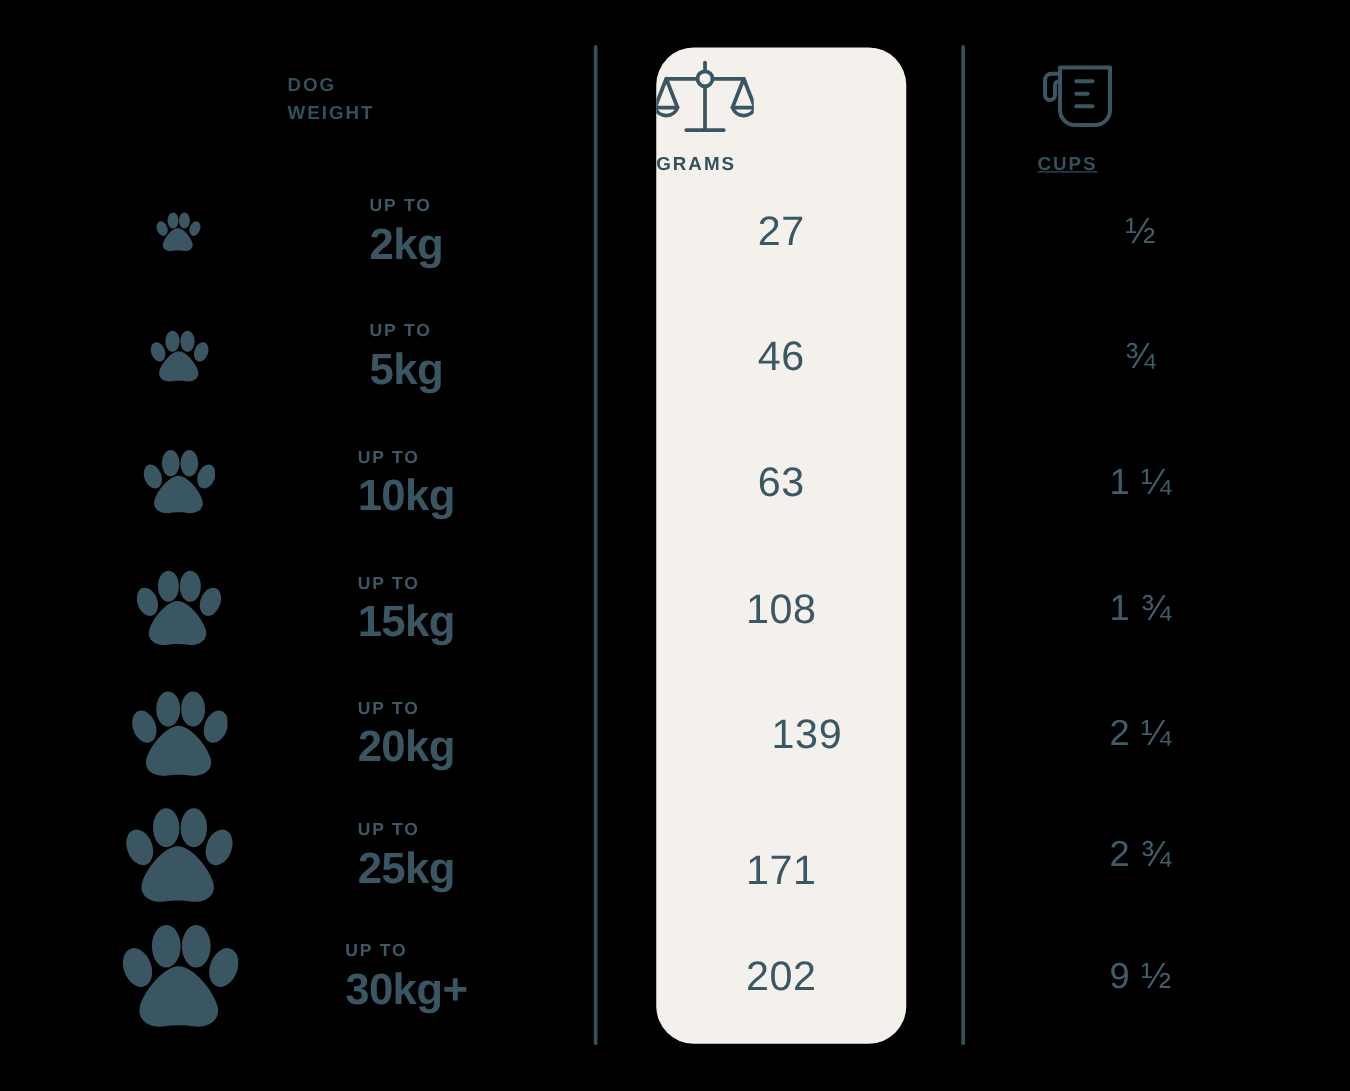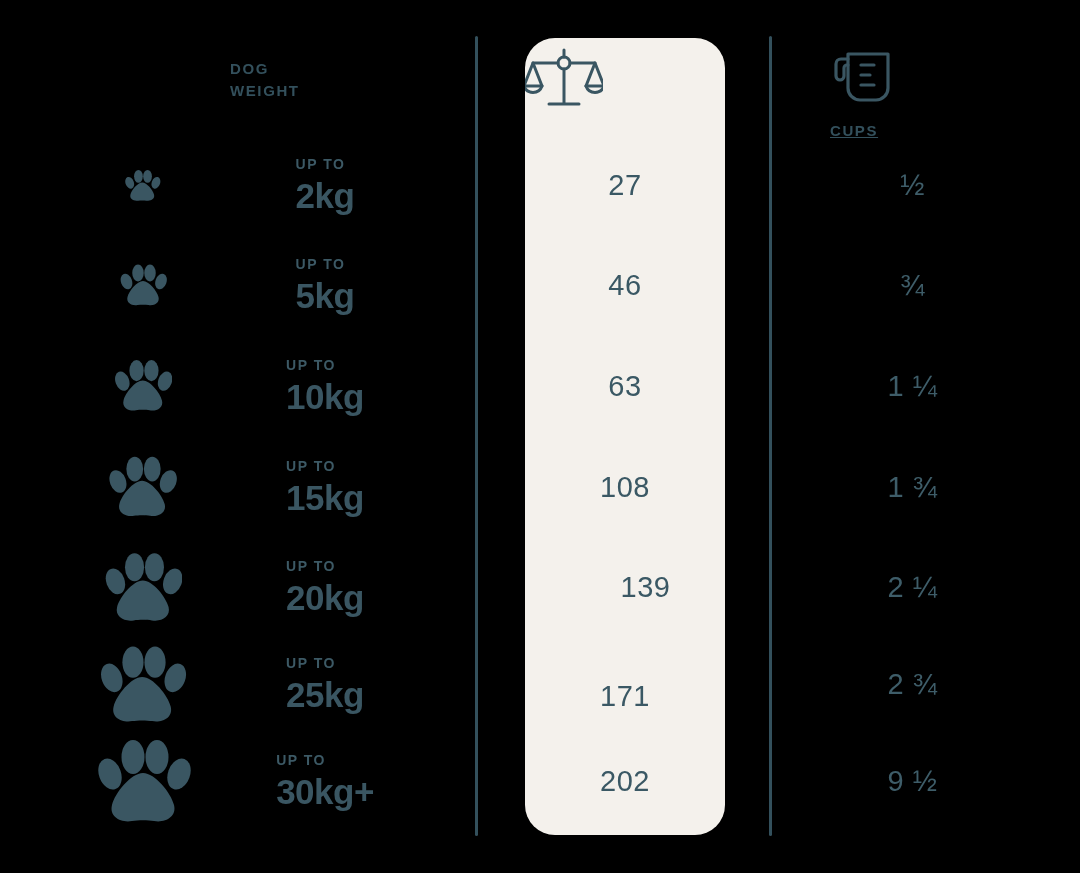--- a/index.html
+++ b/index.html
@@ -109,21 +109,21 @@
   }
   .kg {
     font-size: 35px;
     font-weight: 700;
     letter-spacing: -0.5px;
     color: #3a5662;
   }
 
   
   .grams-cell {
-    font-size: 29px;
+    font-size: 33px;
     font-weight: 300;
     color: #3a5864;
     text-align: center;
     letter-spacing: 0.5px;
   }
 
   
   .cups-cell {
     font-size: 29px;
     font-weight: 400;
@@ -284,20 +284,21 @@
           <line x1="39" y1="21" x2="39" y2="55"></line>
           <line x1="24" y1="56" x2="54" y2="56"></line>
           <line x1="33" y1="15" x2="8" y2="15"></line>
           <line x1="45" y1="15" x2="70" y2="15"></line>
           <path d="M8 15 L-1 38 H17 Z" fill="none"></path>
           <path d="M70 15 L61 38 H79 Z" fill="none"></path>
           <path d="M-1 38 A9.5 9.5 0 0 0 17 38" fill="none"></path>
           <path d="M61 38 A9.5 9.5 0 0 0 79 38" fill="none"></path>
         </svg>
       </span>
+      <div class="head-label">GRAMS</div>
     </div>
     <div id="grams-rows">
         <div class="row" style="top: 135px;">
           <div class="grams-cell">27</div>
         </div>
         <div class="row" style="top: 235px;">
           <div class="grams-cell">46</div>
         </div>
         <div class="row" style="top: 336px;">
           <div class="grams-cell">63</div>

